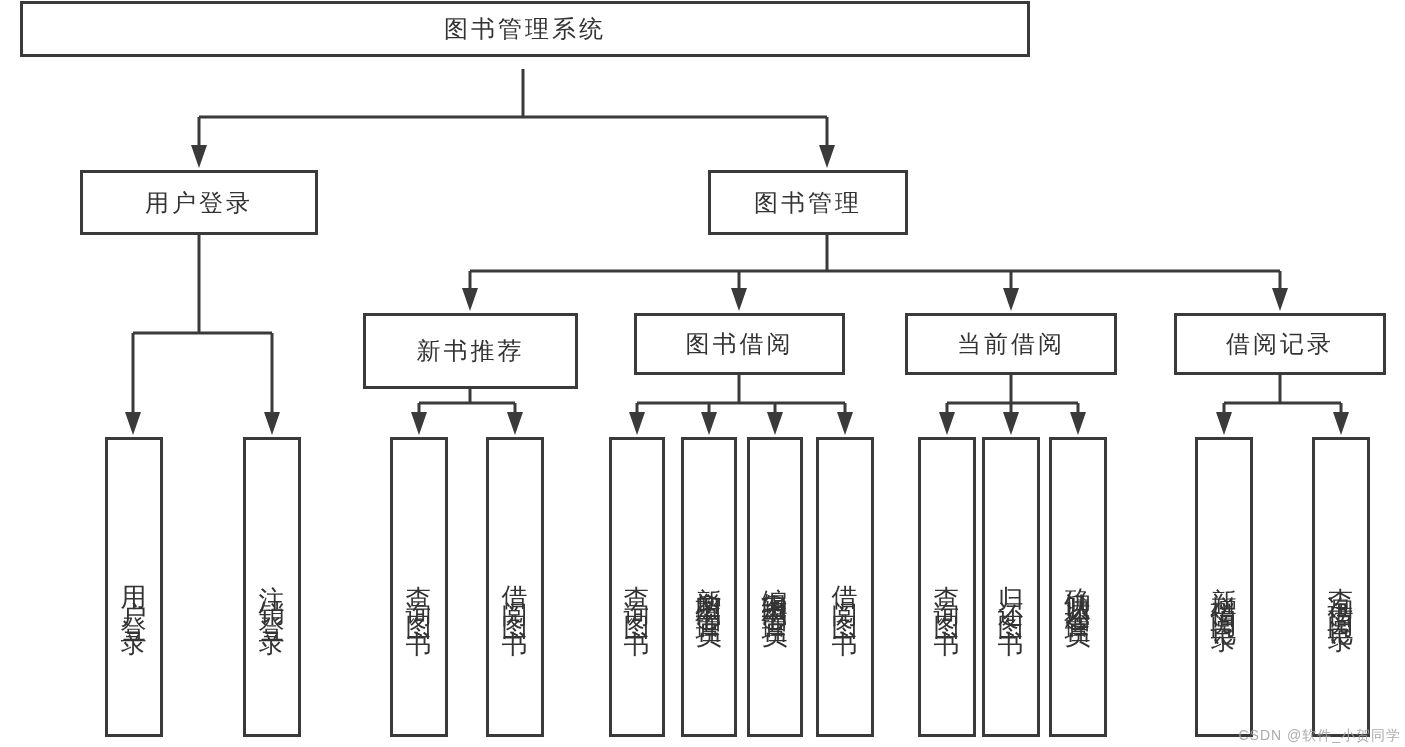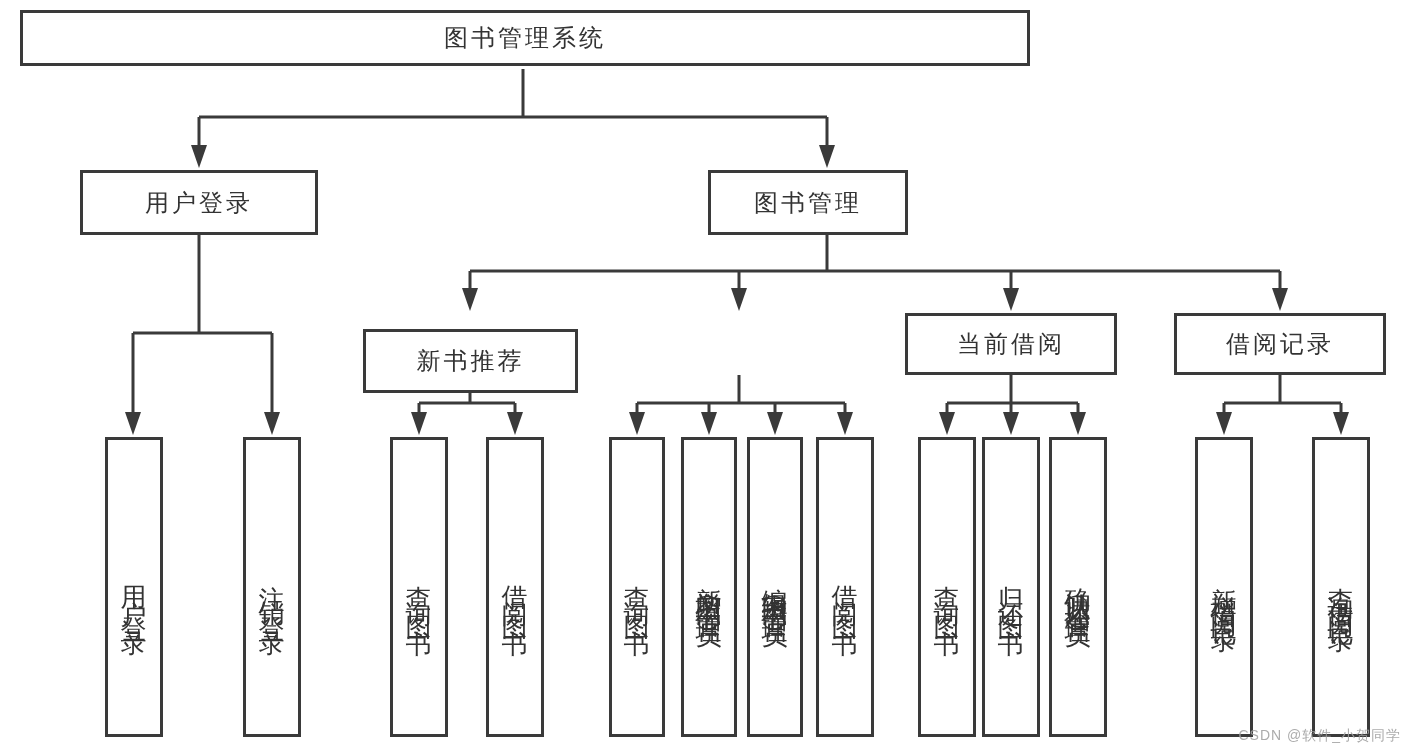--- a/index.html
+++ b/index.html
@@ -107,26 +107,27 @@
     <path d="M1011 375 V403 M947 403 H1078 M947 403 V416 M1011 403 V416 M1078 403 V416"></path>
     <polygon points="939,412 955,412 947,435"></polygon>
     <polygon points="1003,412 1019,412 1011,435"></polygon>
     <polygon points="1070,412 1086,412 1078,435"></polygon>
 
     <path d="M1280 375 V403 M1224 403 H1341 M1224 403 V416 M1341 403 V416"></path>
     <polygon points="1216,412 1232,412 1224,435"></polygon>
     <polygon points="1333,412 1349,412 1341,435"></polygon>
   </svg>
 
-  <div class="box h-box" style="left:20px; top:10px; width:1010px; height:56px;">图书管理系统</div>
+  <div class="box h-box" style="left:20px; top:1px; width:1010px; height:56px;">图书管理系统</div>
 
   <div class="box h-box" style="left:80px; top:170px; width:238px; height:65px;">用户登录</div>
   <div class="box h-box" style="left:708px; top:170px; width:200px; height:65px;">图书管理</div>
 
-  <div class="box h-box" style="left:363px; top:329px; width:215px; height:64px;">新书推荐</div>
+  <div class="box h-box" style="left:363px; top:313px; width:215px; height:76px;">新书推荐</div>
+  <div class="box h-box" style="left:634px; top:313px; width:211px; height:62px;">图书借阅</div>
   <div class="box h-box" style="left:905px; top:313px; width:212px; height:62px;text-align:right;">当前借阅</div>
   <div class="box h-box" style="left:1174px; top:313px; width:212px; height:62px;">借阅记录</div>
 
   <div class="box v-box len4" style="left:105px; top:437px; width:58px; height:300px;">
       <span>用户登录</span>
     </div>
   <div class="box v-box len4" style="left:243px; top:437px; width:58px; height:300px;">
       <span>注销登录</span>
     </div>
 

